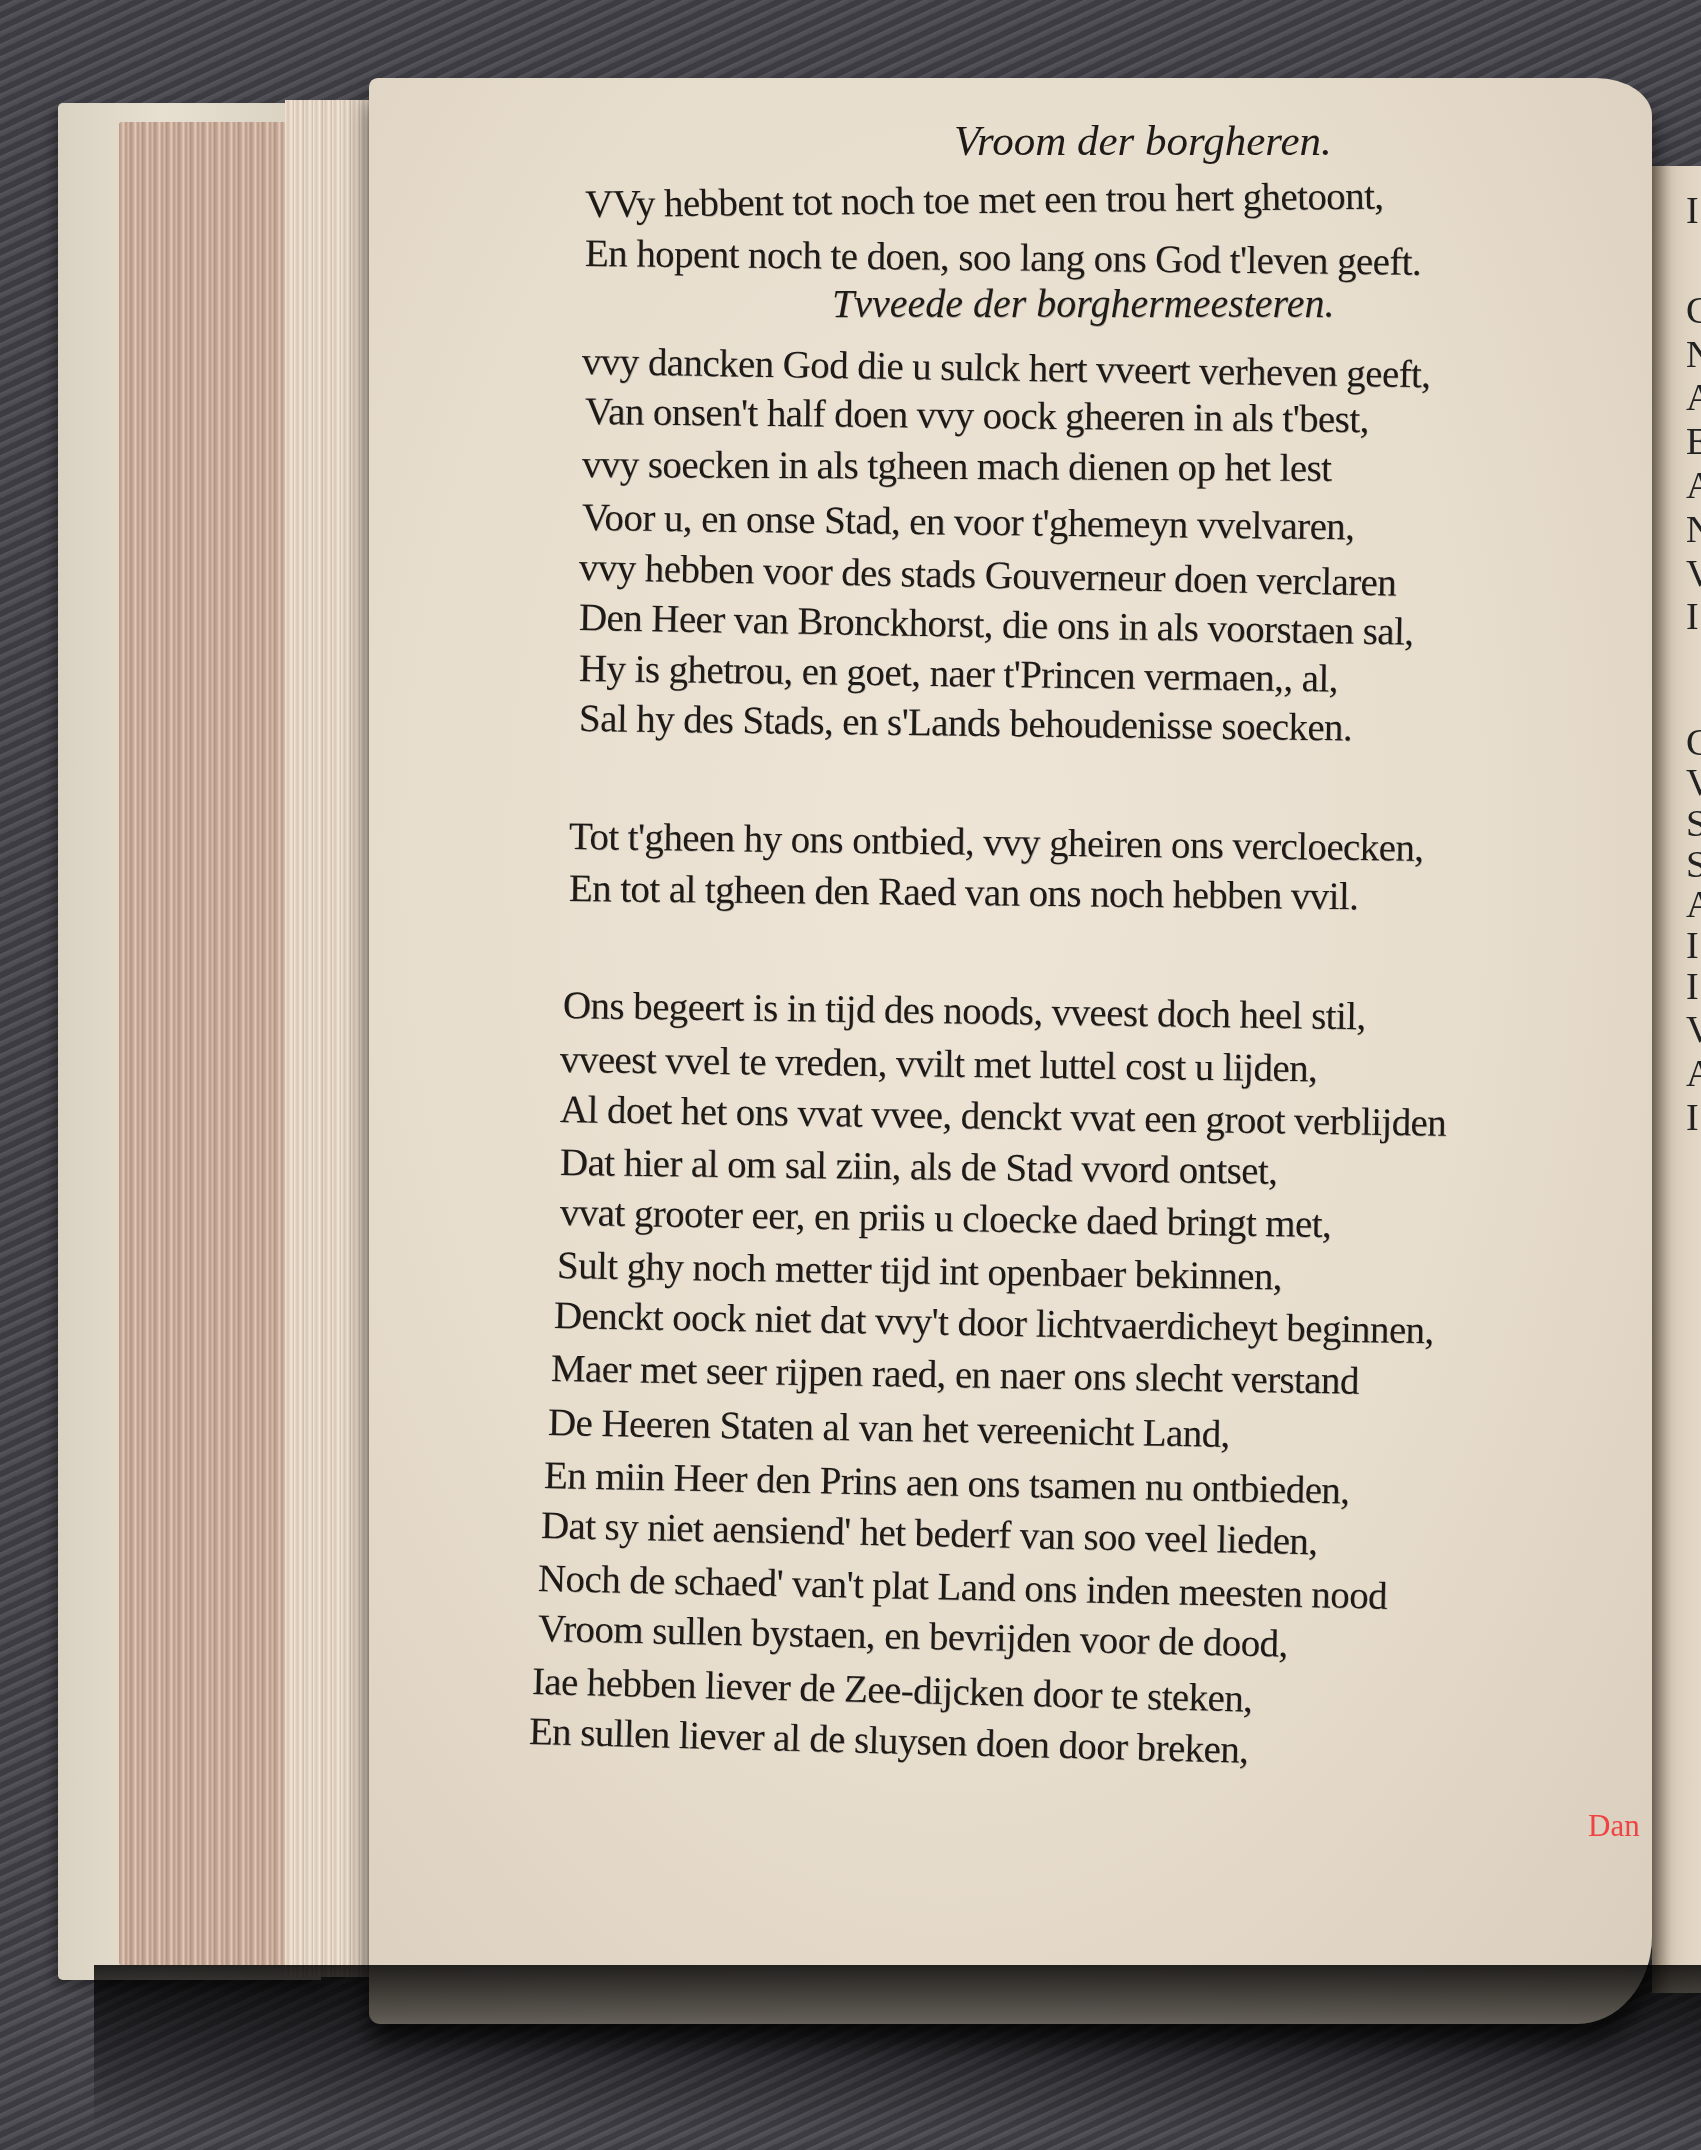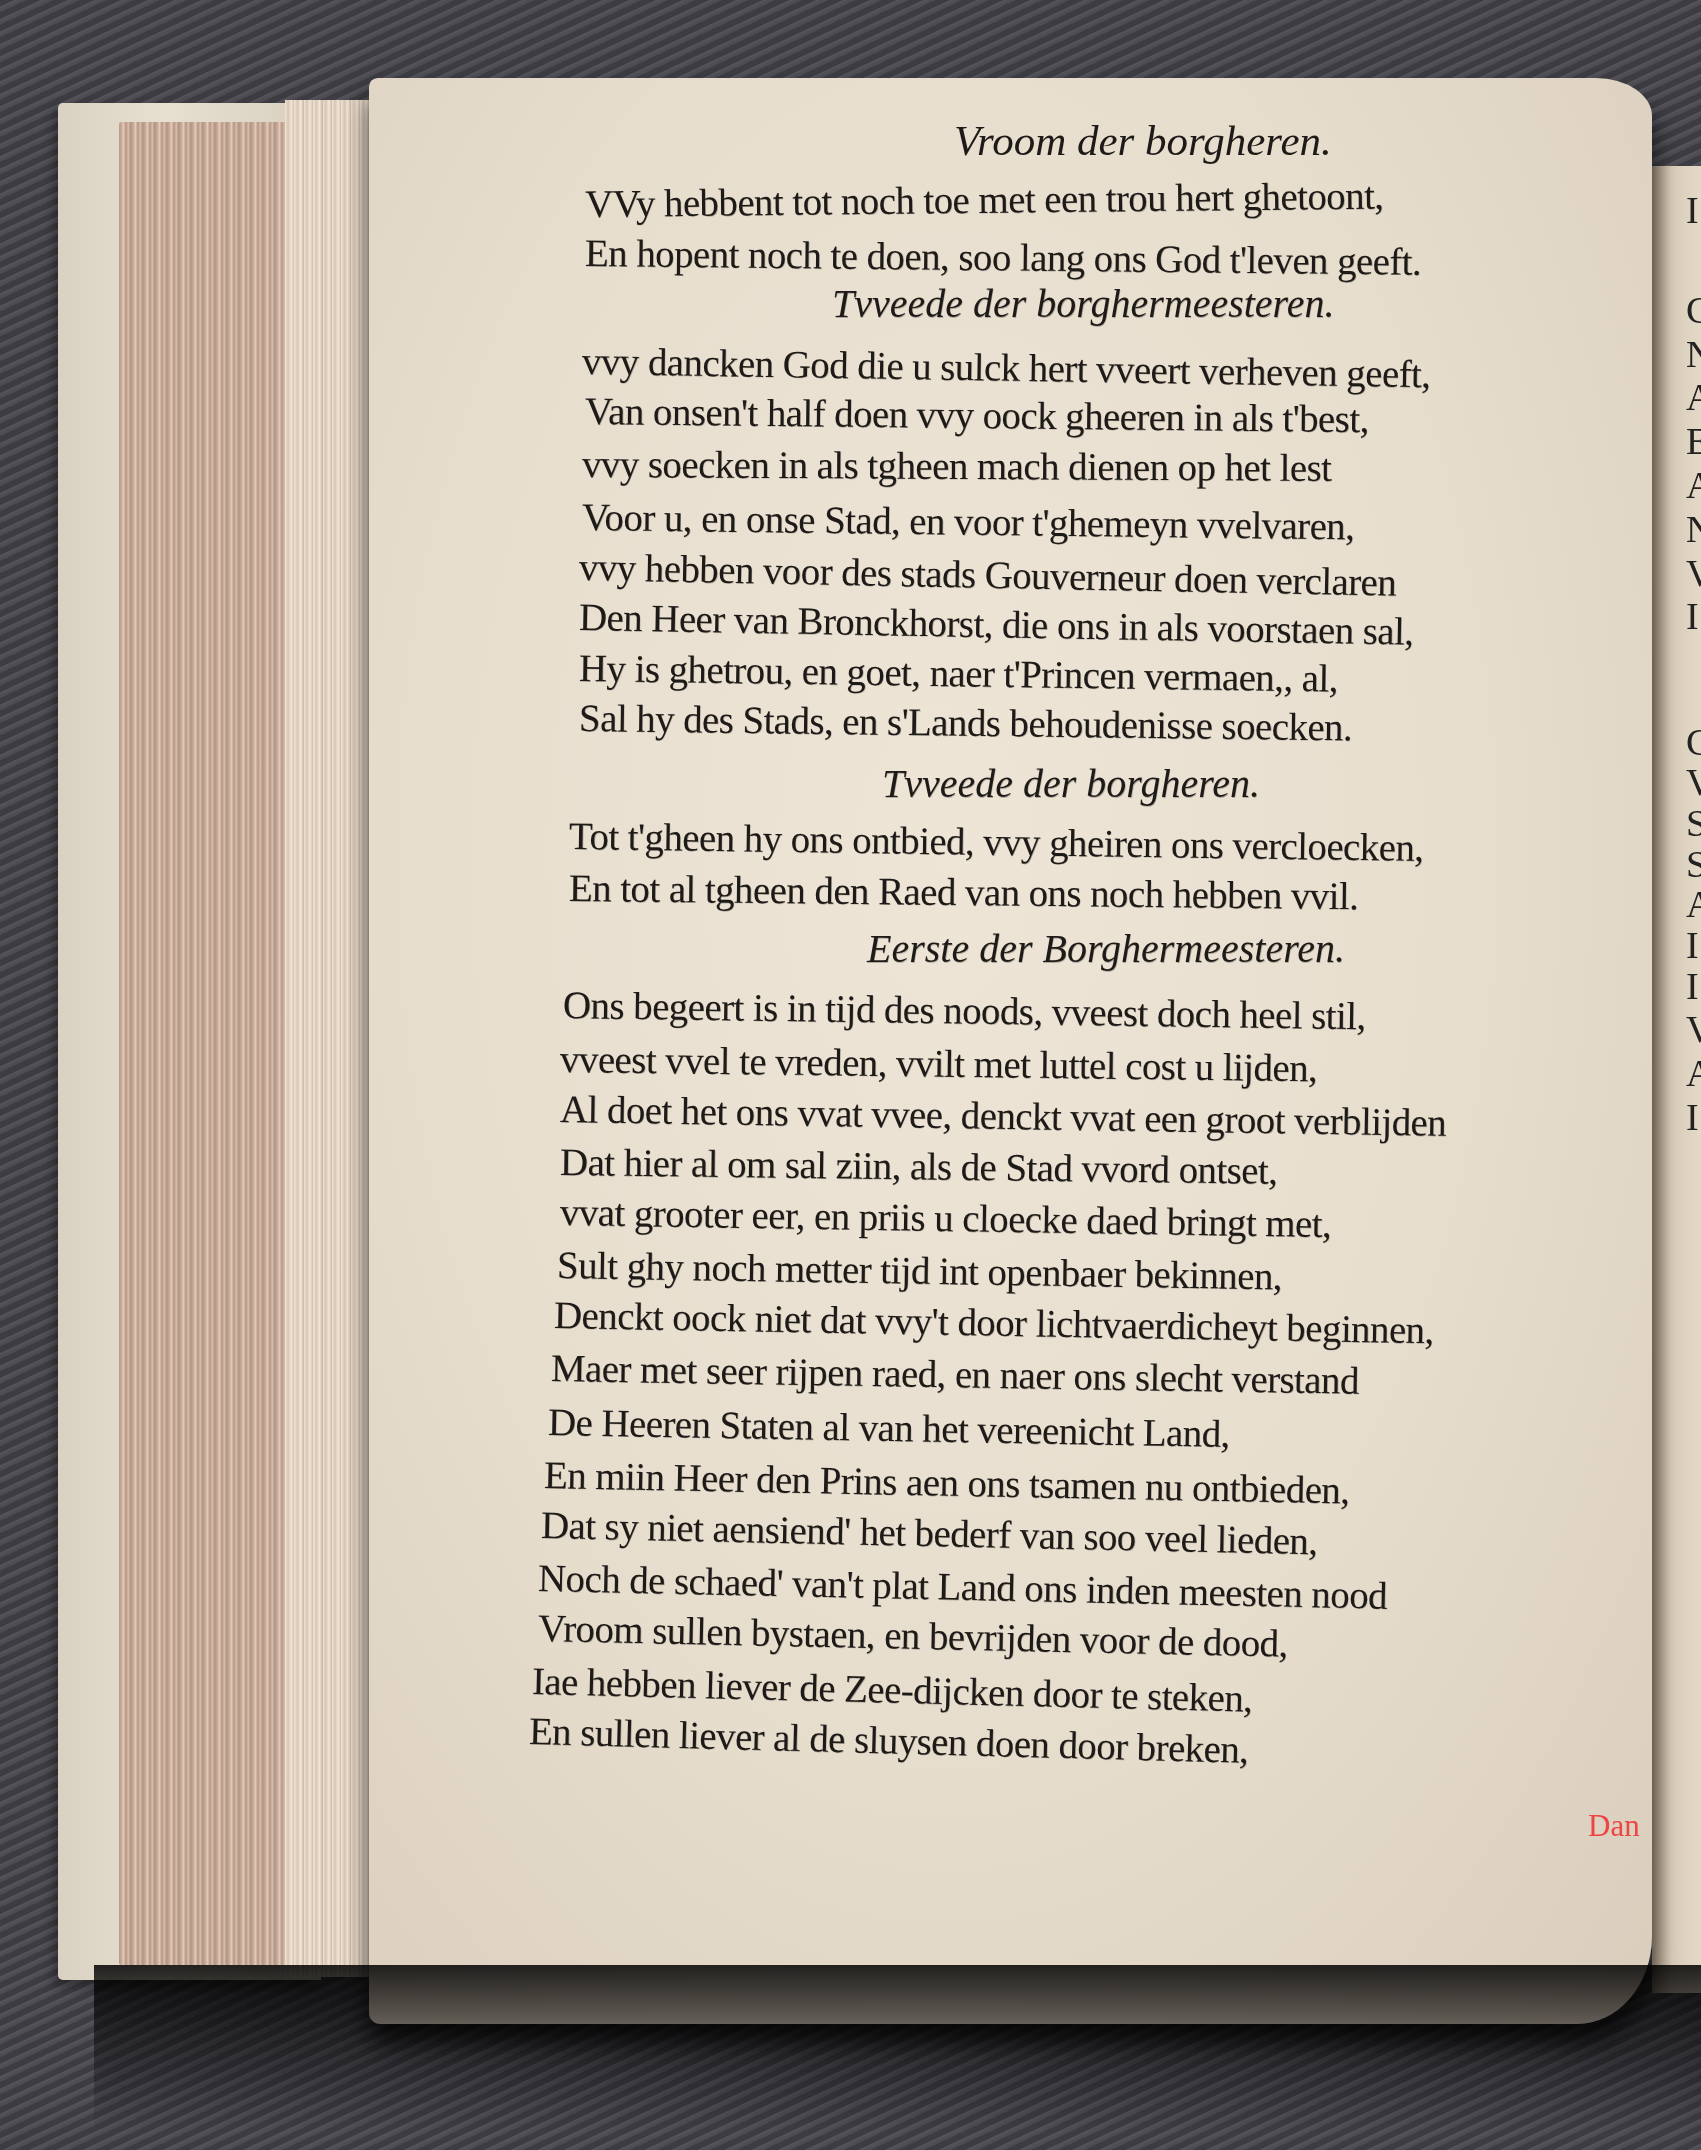--- a/index.html
+++ b/index.html
@@ -117,25 +117,23 @@
     <div class="speaker" style="left:832px;top:280px">Tvveede der borghermeesteren.</div>
     <div class="line" style="left:582px;top:338px;transform:rotate(0.9deg)">vvy dancken God die u sulck hert vveert verheven geeft,</div>
     <div class="line" style="left:585px;top:388px;transform:rotate(0.6deg)">Van onsen't half doen vvy oock gheeren in als t'best,</div>
     <div class="line" style="left:582px;top:441px;transform:rotate(0.3deg)">vvy soecken in als tgheen mach dienen op het lest</div>
     <div class="line" style="left:582px;top:494px;transform:rotate(0.7deg)">Voor u, en onse Stad, en voor t'ghemeyn vvelvaren,</div>
     <div class="line" style="left:579px;top:544px;transform:rotate(1.1deg)">vvy hebben voor des stads Gouverneur doen verclaren</div>
     <div class="line" style="left:579px;top:594px;transform:rotate(1.0deg)">Den Heer van Bronckhorst, die ons in als voorstaen sal,</div>
     <div class="line" style="left:579px;top:645px;transform:rotate(0.8deg)">Hy is ghetrou, en goet, naer t'Princen vermaen,, al,</div>
     <div class="line" style="left:579px;top:695px;transform:rotate(0.7deg)">Sal hy des Stads, en s'Lands behoudenisse soecken.</div>
 
-    <div class="speaker" style="left:882px;top:760px">Tvveede der borgheren.</div>
     <div class="line" style="left:569px;top:813px;transform:rotate(0.8deg)">Tot t'gheen hy ons ontbied, vvy gheiren ons vercloecken,</div>
     <div class="line" style="left:569px;top:865px;transform:rotate(0.6deg)">En tot al tgheen den Raed van ons noch hebben vvil.</div>
 
-    <div class="speaker" style="left:867px;top:925px">Eerste der Borghermeesteren.</div>
     <div class="line" style="left:563px;top:982px;transform:rotate(0.8deg)">Ons begeert is in tijd des noods, vveest doch heel stil,</div>
     <div class="line" style="left:560px;top:1036px;transform:rotate(0.7deg)">vveest vvel te vreden, vvilt met luttel cost u lijden,</div>
     <div class="line" style="left:560px;top:1086px;transform:rotate(0.9deg)">Al doet het ons vvat vvee, denckt vvat een groot verblijden</div>
     <div class="line" style="left:560px;top:1139px;transform:rotate(0.7deg)">Dat hier al om sal ziin, als de Stad vvord ontset,</div>
     <div class="line" style="left:560px;top:1189px;transform:rotate(0.9deg)">vvat grooter eer, en priis u cloecke daed bringt met,</div>
     <div class="line" style="left:557px;top:1242px;transform:rotate(0.9deg)">Sult ghy noch metter tijd int openbaer bekinnen,</div>
     <div class="line" style="left:554px;top:1292px;transform:rotate(1.0deg)">Denckt oock niet dat vvy't door lichtvaerdicheyt beginnen,</div>
     <div class="line" style="left:551px;top:1345px;transform:rotate(0.9deg)">Maer met seer rijpen raed, en naer ons slecht verstand</div>
     <div class="line" style="left:548px;top:1399px;transform:rotate(1.0deg)">De Heeren Staten al van het vereenicht Land,</div>
     <div class="line" style="left:544px;top:1452px;transform:rotate(1.1deg)">En miin Heer den Prins aen ons tsamen nu ontbieden,</div>

